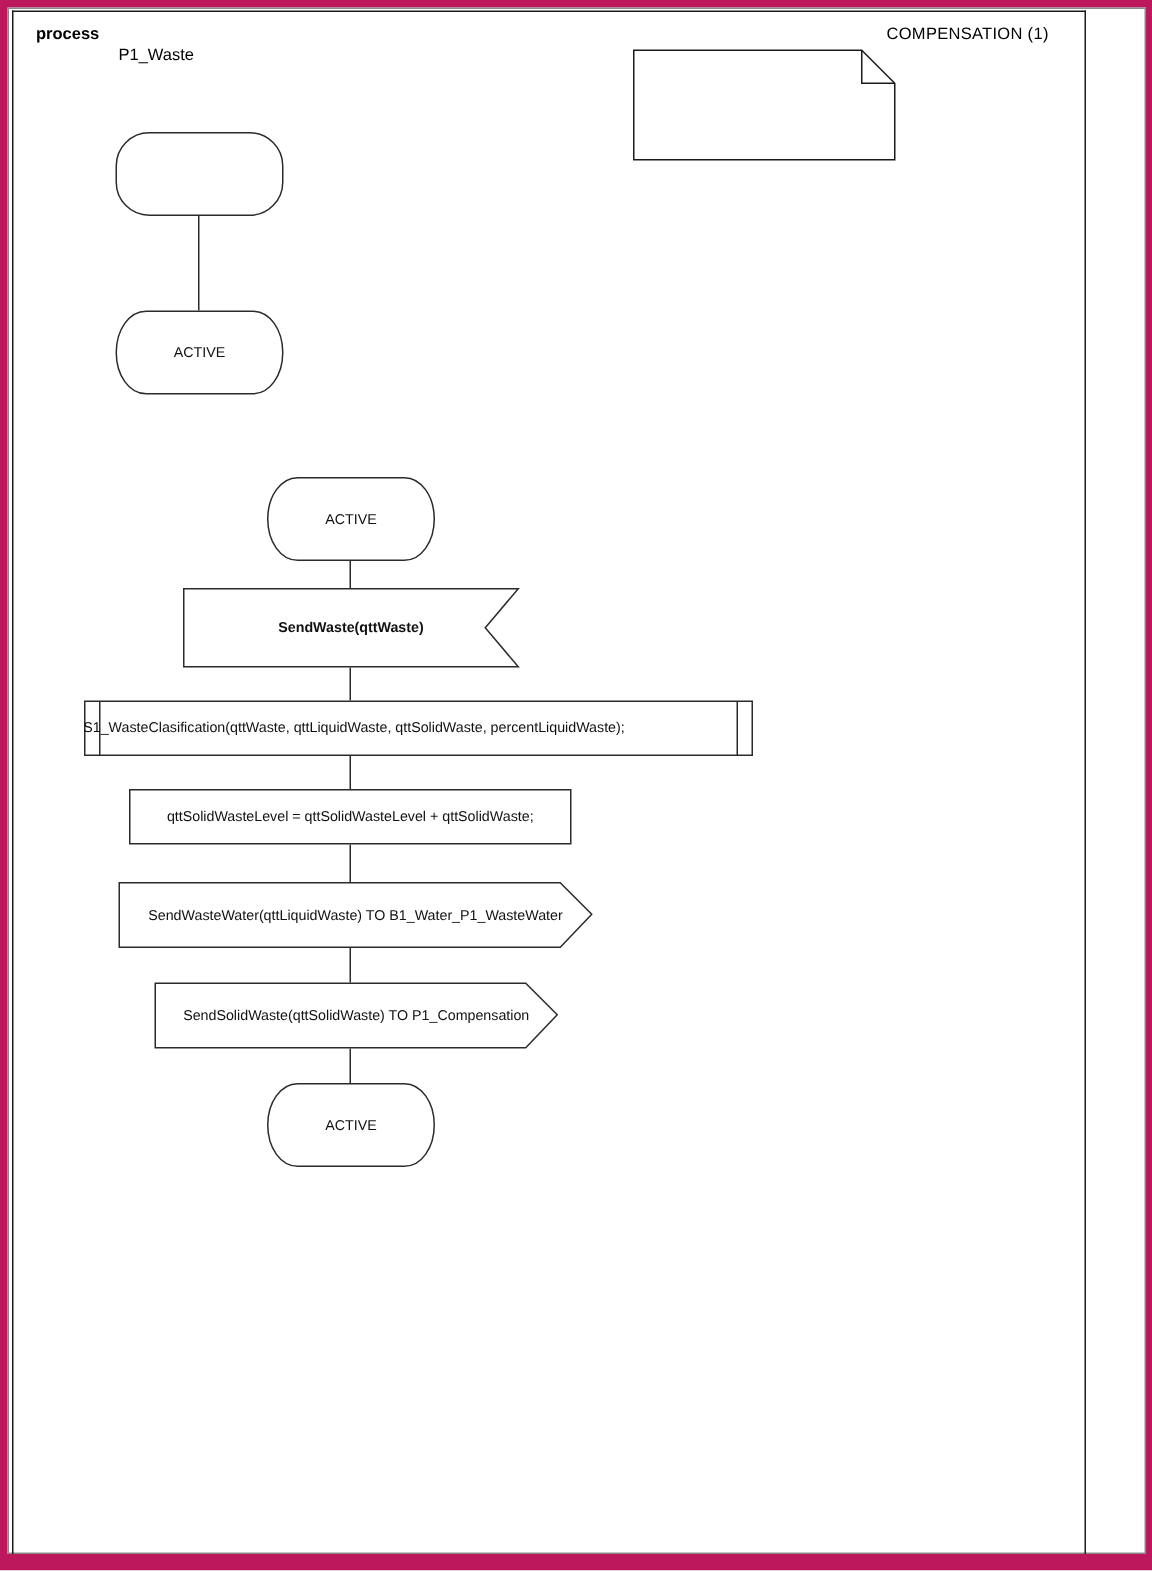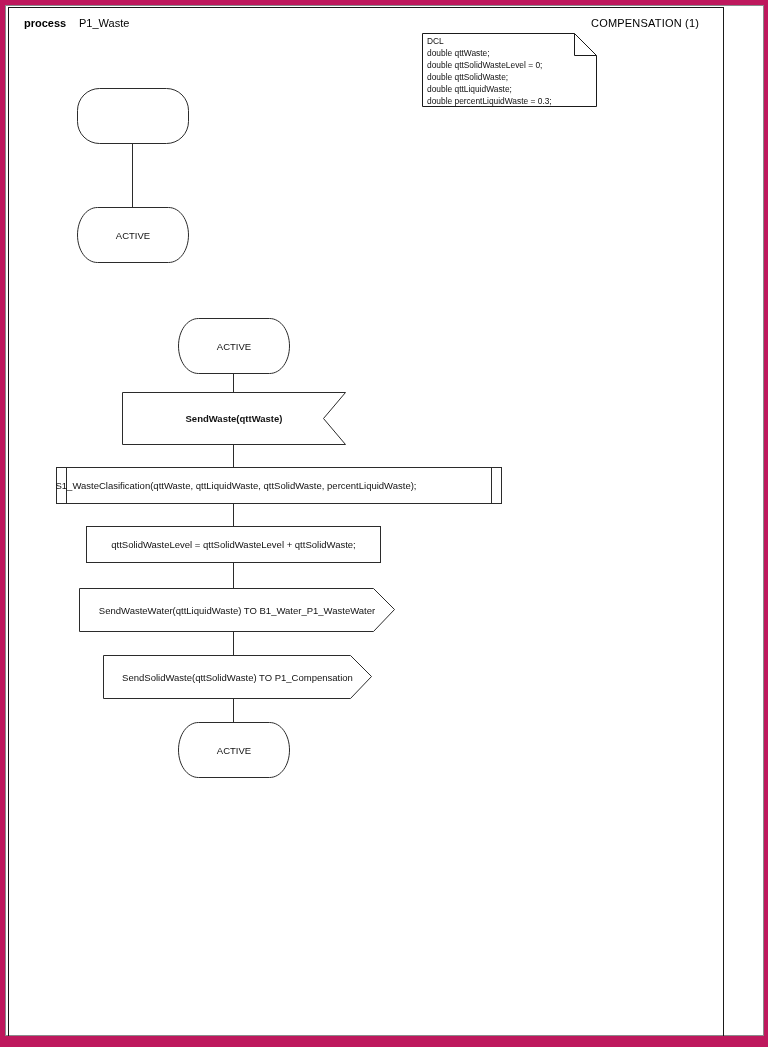--- a/index.html
+++ b/index.html
@@ -50,21 +50,21 @@
     color: #000;
     white-space: nowrap;
   }
   .hdr-kw {
     font-weight: bold;
     left: 24px;
     top: 17px;
   }
   .hdr-name {
     left: 79px;
-    top: 17px;
+    top: 31px;
   }
   .hdr-right {
     left: 591px;
     top: 17px;
     font-size: 11px;
     letter-spacing: 0.2px;
   }
 
   
   .shape {
@@ -125,26 +125,20 @@
 
   <div class="hdr hdr-kw">process</div>
   <div class="hdr hdr-name">P1_Waste</div>
   <div class="hdr hdr-right">COMPENSATION (1)</div>
 
   <div class="dcl-box shape">
     <svg width="175" height="74" viewBox="0 0 175 74">
       <path d="M0.5,0.5 L152.5,0.5 L174.5,22.5 L174.5,73.5 L0.5,73.5 Z" fill="#ffffff" stroke="#1a1a1a" stroke-width="1"></path>
       <path d="M152.5,0.5 L152.5,22.5 L174.5,22.5" fill="none" stroke="#1a1a1a" stroke-width="1"></path>
     </svg>
-    <div class="dcl-text">DCL
-double qttWaste;
-double qttSolidWasteLevel = 0;
-double qttSolidWaste;
-double qttLiquidWaste;
-double percentLiquidWaste = 0.3;</div>
   </div>
 
 
   <div class="shape" style="left:77px; top:88px; width:112px; height:56px;">
     <svg width="112" height="56" viewBox="0 0 112 56">
       <rect x="0.5" y="0.5" width="111" height="55" rx="22" ry="22" fill="#ffffff" stroke="#2b2b2b" stroke-width="1"></rect>
     </svg>
     <div class="lbl"></div>
   </div>
 

